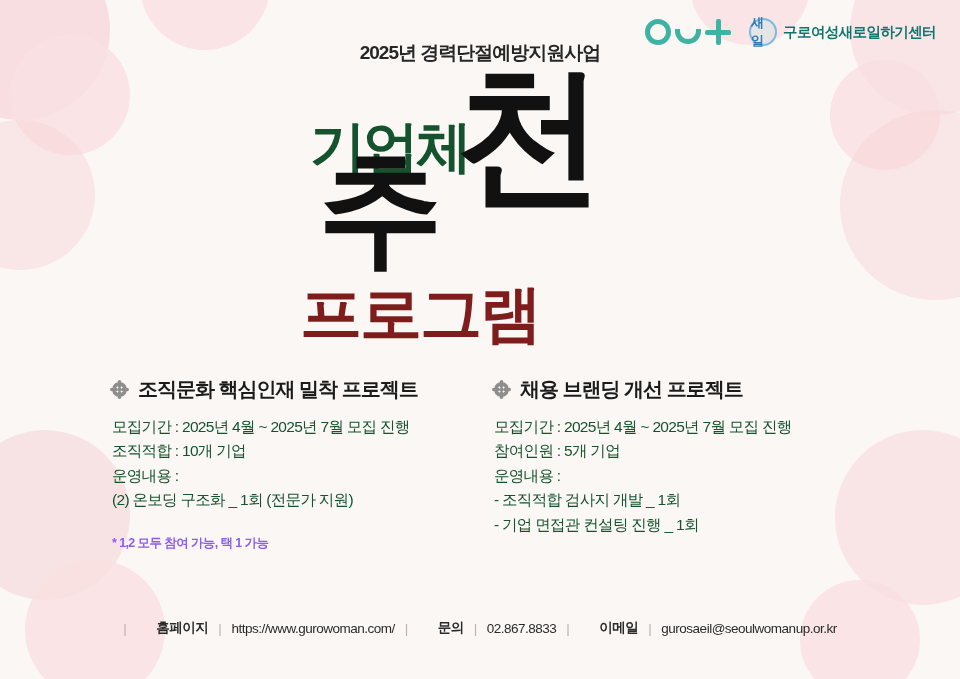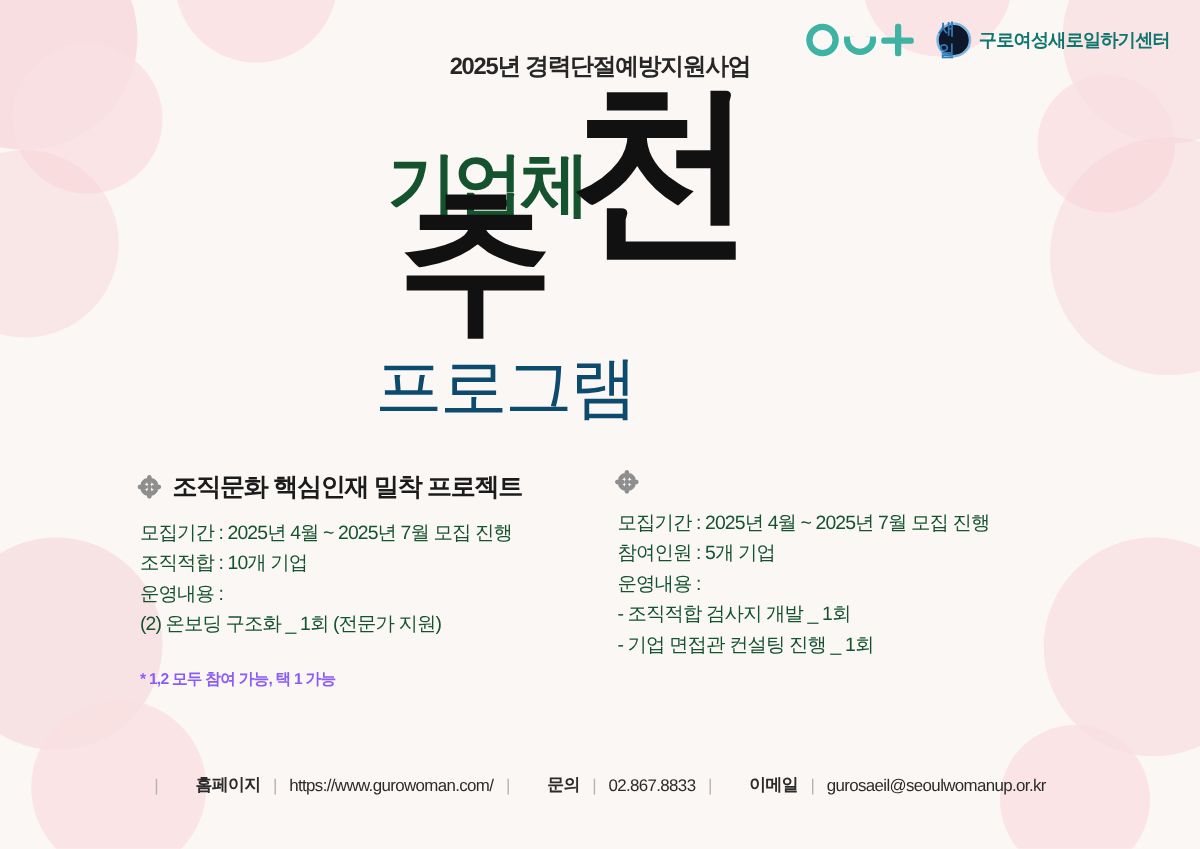--- a/index.html
+++ b/index.html
@@ -82,21 +82,21 @@
   .logo-oc .plus::after  { top: 10.5px; left: 0; height: 5px; width: 26px; }
 
   .logo-saeil {
     display: flex;
     align-items: center;
     gap: 6px;
   }
   .logo-saeil .mark {
     width: 28px; height: 28px;
     border-radius: 50%;
-    background: #0f172a;
+    background: #e5e5e5;
     border: 2px solid #7fb8e0;
     display: flex;
     align-items: center;
     justify-content: center;
     font-size: 13px;
     color: #2f79b5;
     font-weight: bold;
     box-sizing: border-box;
   }
   .logo-saeil .name {
@@ -151,24 +151,24 @@
     font-size: 125px;
     font-weight: bold;
     letter-spacing: -6px;
     color: #111;
     line-height: 1;
   }
   .t-program {
     position: absolute;
     left: 300px;
     top: 215px;
-    font-size: 54px;
-    font-weight: normal;
+    font-size: 62px;
+    font-weight: bold;
     letter-spacing: -2px;
-    color: #0c4a6e;
+    color: #7f1d1d;
     line-height: 1;
   }
 
   
   .columns {
     position: relative;
     z-index: 3;
     display: flex;
     padding: 0 110px;
     margin-top: 8px;
@@ -301,20 +301,21 @@
           <ellipse cx="12" cy="19" rx="2.6" ry="5"></ellipse>
           <ellipse cx="5" cy="12" rx="5" ry="2.6"></ellipse>
           <ellipse cx="19" cy="12" rx="5" ry="2.6"></ellipse>
           <ellipse cx="7" cy="7" rx="4.4" ry="2.4" transform="rotate(-45 7 7)"></ellipse>
           <ellipse cx="17" cy="17" rx="4.4" ry="2.4" transform="rotate(-45 17 17)"></ellipse>
           <ellipse cx="17" cy="7" rx="4.4" ry="2.4" transform="rotate(45 17 7)"></ellipse>
           <ellipse cx="7" cy="17" rx="4.4" ry="2.4" transform="rotate(45 7 17)"></ellipse>
           <circle cx="12" cy="12" r="2.4"></circle>
         </g>
       </svg>
+      <span class="col-title">채용 브랜딩 개선 프로젝트</span>
     </div>
     <div class="col-body">
       <div class="line">모집기간 : 2025년 4월 ~ 2025년 7월 모집 진행</div>
       <div class="line">참여인원 : 5개 기업</div>
       <div class="line">운영내용 :</div>
       <div class="line">- 조직적합 검사지 개발 _ 1회</div>
       <div class="line">- 기업 면접관 컨설팅 진행 _ 1회</div>
     </div>
   </div>
 

